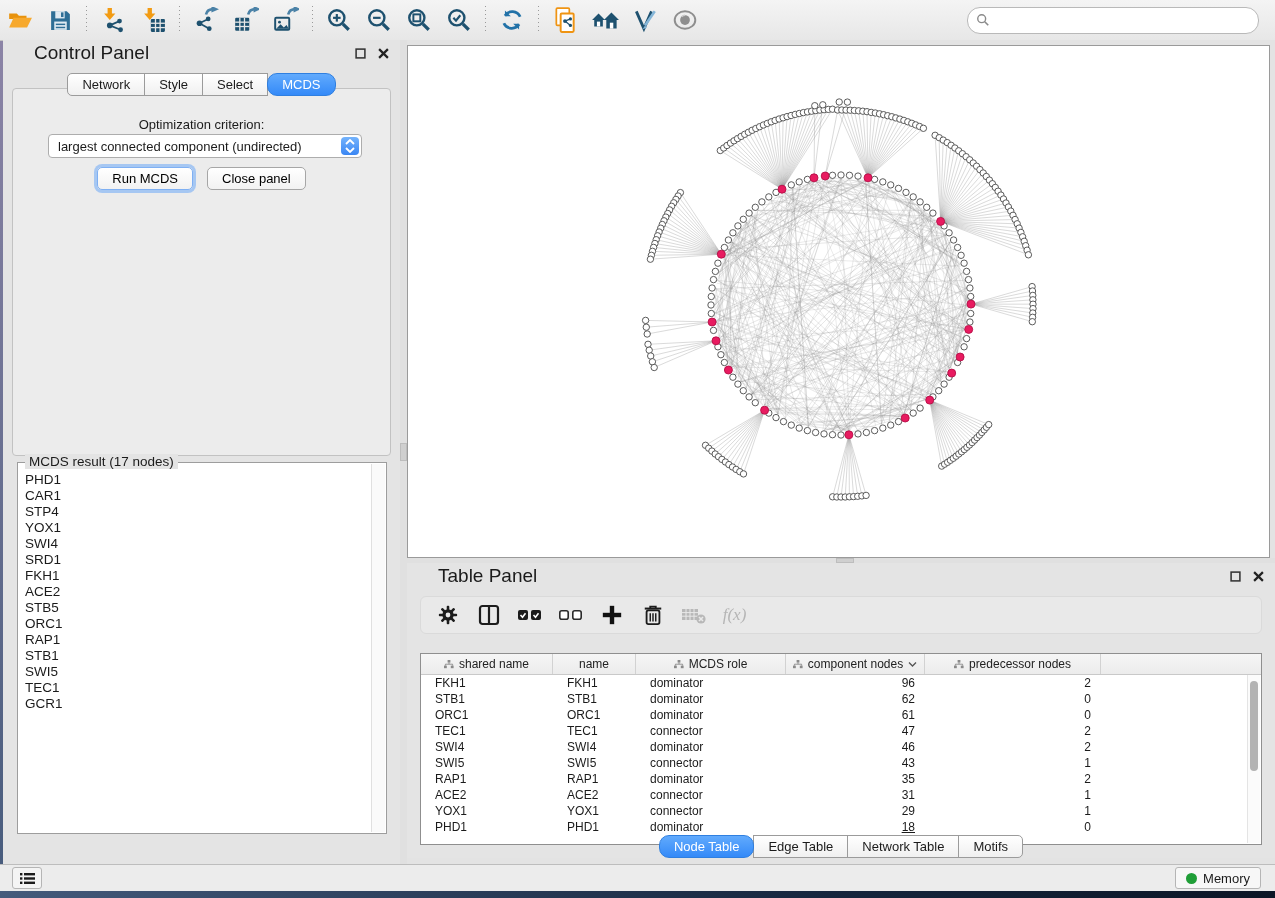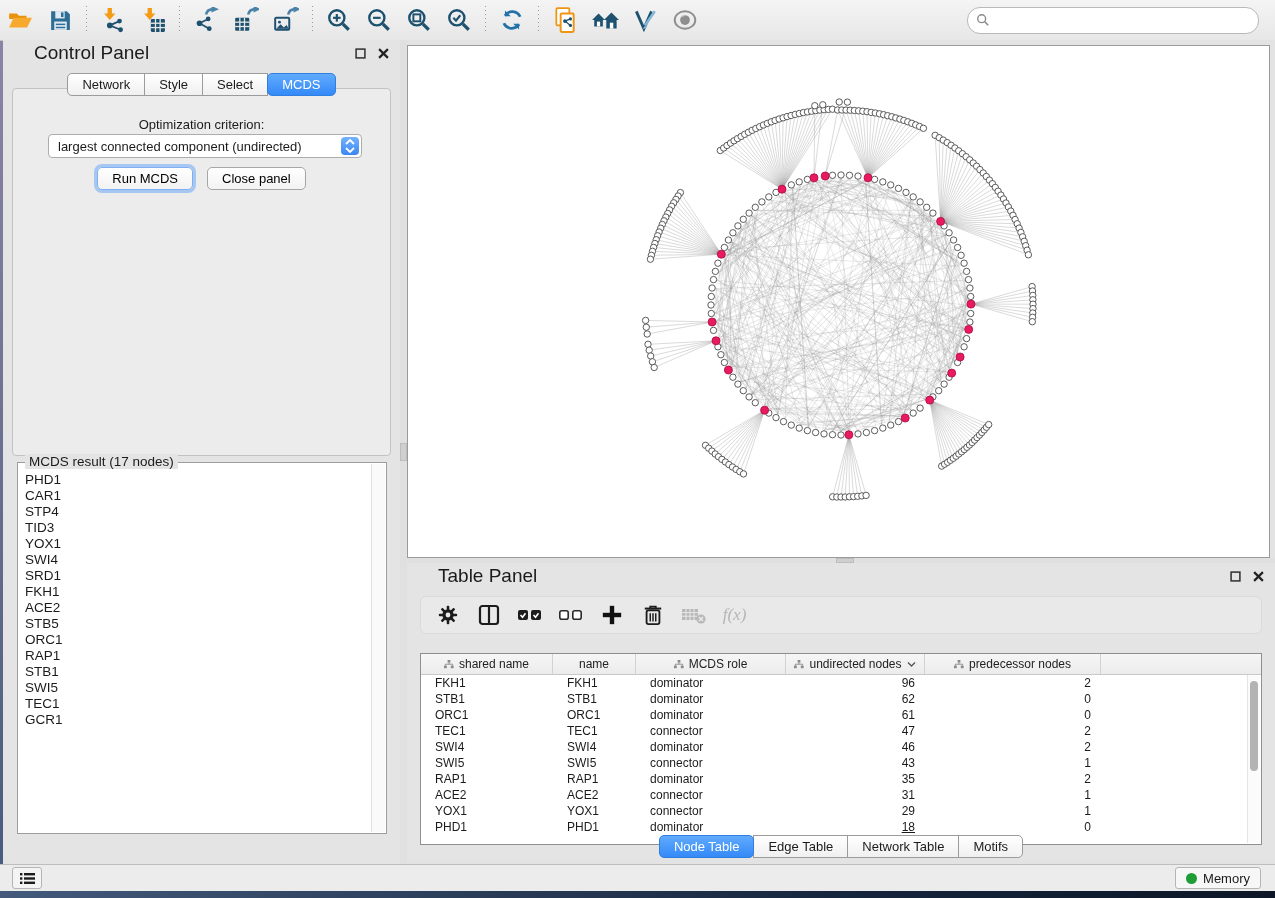--- a/index.html
+++ b/index.html
@@ -33,21 +33,21 @@
   
   .cpanel{left:3px;top:40px;width:397px;height:824px;background:#e4e4e4;}
   .panel-head{height:26px;display:flex;align-items:center;font-size:19px;padding-left:11px;margin-left:20px;}
   .panel-head .winbtns{margin-left:auto;margin-right:10px;display:flex;gap:10px;align-items:center;}
   .wbtn{width:13px;height:13px;display:flex;align-items:center;justify-content:center;}
   .tabrow{position:absolute;left:0;top:33px;width:100%;display:flex;justify-content:center;z-index:2;}
   .seg{border:1px solid #9b9b9b;background:linear-gradient(#ffffff,#f0f0f0);
     padding:3px 14px;font-size:13px;margin-left:-1px;position:relative;}
   .seg:first-child{border-radius:5px 0 0 5px;margin-left:0;}
   .seg:last-child{border-radius:0 5px 5px 0;}
-  .seg.active{background:linear-gradient(#61aafd,#348af8);color:#fff;border-color:#2f7fe0;border-radius:5px;z-index:1;}
+  .seg.active{background:linear-gradient(#61aafd,#348af8);color:#fff;border-color:#2f7fe0;border-radius:10px;z-index:1;}
   .tabpane{position:absolute;left:9px;top:48px;width:377px;height:366px;background:#ececec;
     border:1px solid #c2c2c2;border-radius:4px;}
   .optlabel{position:absolute;left:0;top:28px;width:100%;text-align:center;font-size:13px;}
   .dropdown{position:absolute;left:35px;top:45px;width:312px;height:22px;background:#fff;
     border:1px solid #adadad;border-radius:4px;display:flex;align-items:center;font-size:13px;}
   .dropdown .dval{padding-left:9px;flex:1;white-space:nowrap;}
   .stepper{width:18px;height:18px;margin-right:2px;border-radius:4px;
     background:linear-gradient(#74b3fc,#3a86f3);display:flex;flex-direction:column;
     align-items:center;justify-content:center;gap:2px;}
   .btnrow{position:absolute;left:0;top:78px;width:100%;display:flex;justify-content:center;gap:14px;}
@@ -302,21 +302,20 @@
       <button class="pushbtn focused">Run MCDS</button>
       <button class="pushbtn">Close panel</button>
     </div>
   </div>
   <div class="mcds-group">
     <div class="mcds-legend">MCDS result (17 nodes)</div>
     <div class="mcds-list" id="mcds-list">
         <div>PHD1</div>
         <div>CAR1</div>
         <div>STP4</div>
-        <div>TID3</div>
         <div>YOX1</div>
         <div>SWI4</div>
         <div>SRD1</div>
         <div>FKH1</div>
         <div>ACE2</div>
         <div>STB5</div>
         <div>ORC1</div>
         <div>RAP1</div>
         <div>STB1</div>
         <div>SWI5</div>
@@ -1266,21 +1265,21 @@
         </div>
         <div class="th" style="width: 139px;">
           <svg width="10" height="9" viewBox="0 0 10 9">
             <g fill="#8a8a8a">
               <rect x="3.6" y="0" width="2.8" height="2.6"></rect>
               <rect x="0" y="5.6" width="2.8" height="2.6"></rect>
               <rect x="6.8" y="5.6" width="2.8" height="2.6"></rect>
             </g>
             <path d="M5,2.6 v1.6 M1.4,5.6 v-1.4 h7.2 v1.4" fill="none" stroke="#8a8a8a" stroke-width="0.9"></path>
           </svg>
-          <span>undirected nodes</span>
+          <span>component nodes</span>
           <svg width="9" height="6" viewBox="0 0 9 6">
             <path d="M1,1.5 L4.5,5 L8,1.5" fill="none" stroke="#555" stroke-width="1.3"></path>
           </svg>
         </div>
         <div class="th" style="width: 176px;">
           <svg width="10" height="9" viewBox="0 0 10 9">
             <g fill="#8a8a8a">
               <rect x="3.6" y="0" width="2.8" height="2.6"></rect>
               <rect x="0" y="5.6" width="2.8" height="2.6"></rect>
               <rect x="6.8" y="5.6" width="2.8" height="2.6"></rect>

